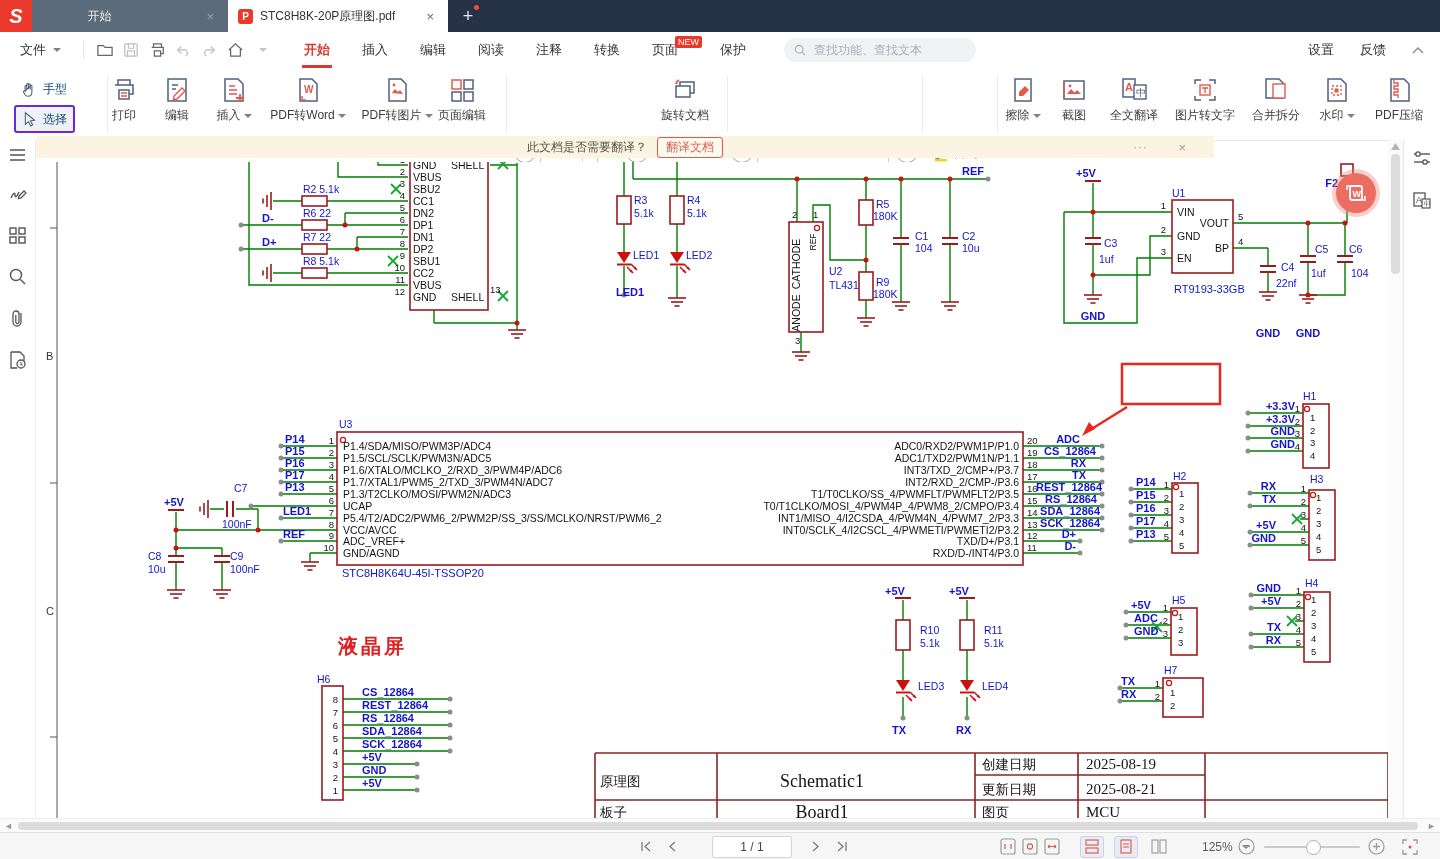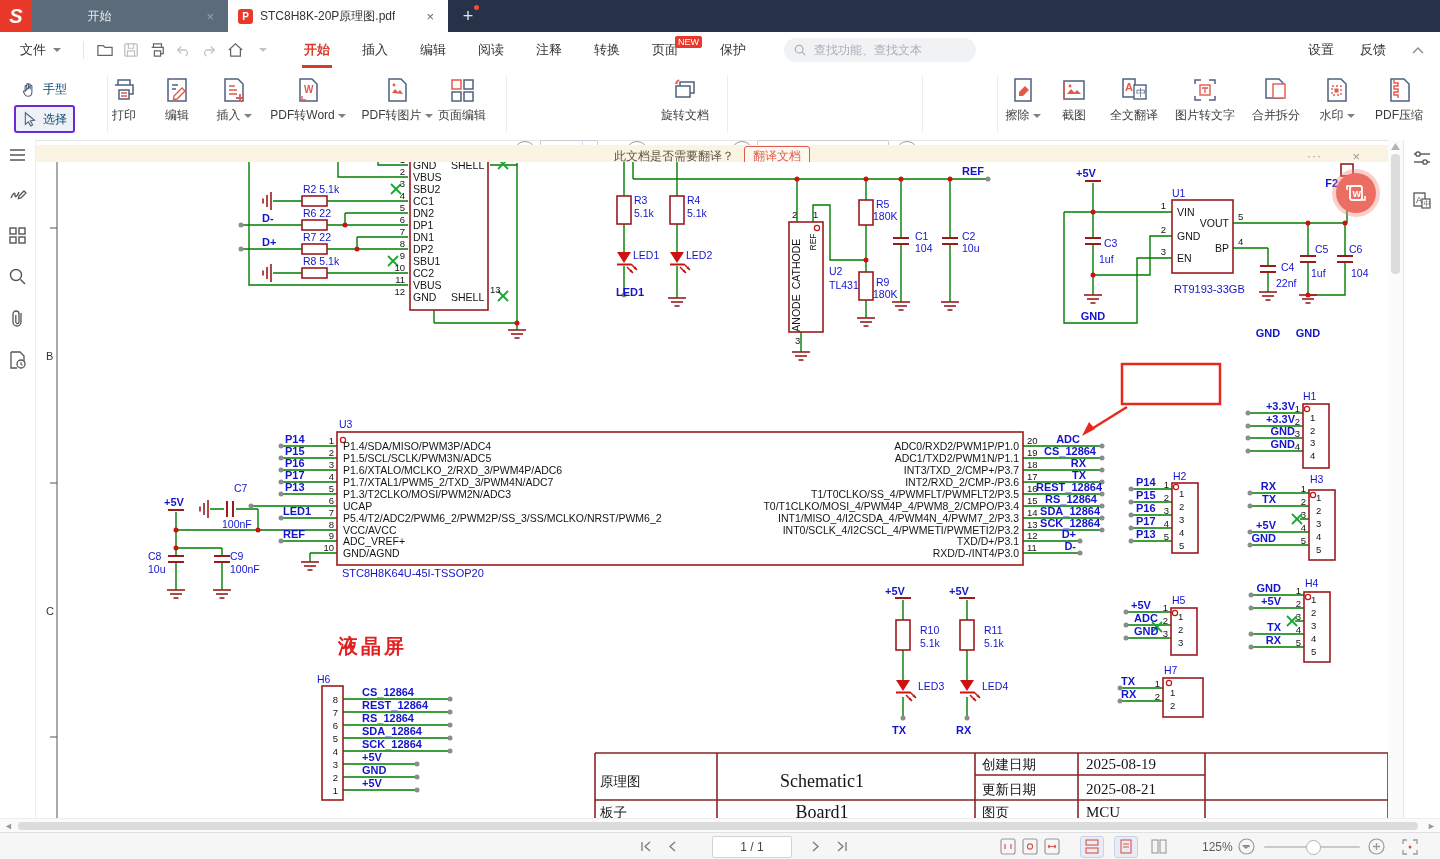--- a/index.html
+++ b/index.html
@@ -46,21 +46,21 @@
   .circ{width:20px;height:20px;border-radius:50%;border:1px solid #9aa0ab;display:flex;align-items:center;justify-content:center;color:#6b7280}
   .zoombox{position:absolute;left:540px;top:72px;width:56px;height:22px;border:1px solid #c9cdd6;border-radius:2px;
     font-size:12px;color:#333;display:flex;align-items:center}
   .pagebox{position:absolute;left:757px;top:72px;width:130px;height:22px;border:1px solid #c9cdd6;border-radius:2px;
     font-size:12px;color:#333;display:flex;align-items:center;justify-content:center}
   .viewbtn{position:absolute;top:100px;height:24px;display:flex;align-items:center;gap:4px;font-size:12px;color:#3c3c3c;padding:0 5px;border-radius:3px}
   .viewbtn.sel{background:#eef1f6;border:1px solid #d6dce8}
   .rowbtn{position:absolute;display:flex;align-items:center;gap:4px;font-size:12px;color:#3c3c3c}
   .morechev{position:absolute;left:1428px;top:96px;color:#8a8f98;font-size:14px}
   
-  .notify{position:absolute;left:36px;top:145px;width:1352px;height:22px;background:#fcf4e2;display:flex;align-items:center;justify-content:center;font-size:12px;color:#5a5246}
+  .notify{position:absolute;left:36px;top:136px;width:1178px;height:22px;background:#fcf4e2;display:flex;align-items:center;justify-content:center;font-size:12px;color:#5a5246}
   .notify .act{margin-left:10px;border:1px solid #e05a4d;color:#e05a4d;border-radius:3px;padding:1px 8px;background:#fef9ef}
   .notify .nmore{position:absolute;right:66px;color:#9a9a9a;letter-spacing:1px}
   .notify .nclose{position:absolute;right:28px;color:#9a9a9a;font-size:13px}
   
   .sidebar{position:absolute;left:0;top:140px;width:36px;height:678px;background:#fff;border-right:1px solid #ededed;
     display:flex;flex-direction:column;align-items:center;padding-top:8px;gap:24px;box-sizing:border-box}
   .vscroll{position:absolute;left:1388px;top:140px;width:15px;height:678px;background:#fbfbfb}
   .vthumb{position:absolute;left:3px;top:14px;width:9px;height:120px;border-radius:4px;background:#dcdcdc}
   .rpanel{position:absolute;left:1403px;top:140px;width:37px;height:678px;background:#fff;border-left:1px solid #e8e8e8;
     display:flex;flex-direction:column;align-items:center;padding-top:10px;gap:26px;box-sizing:border-box}

